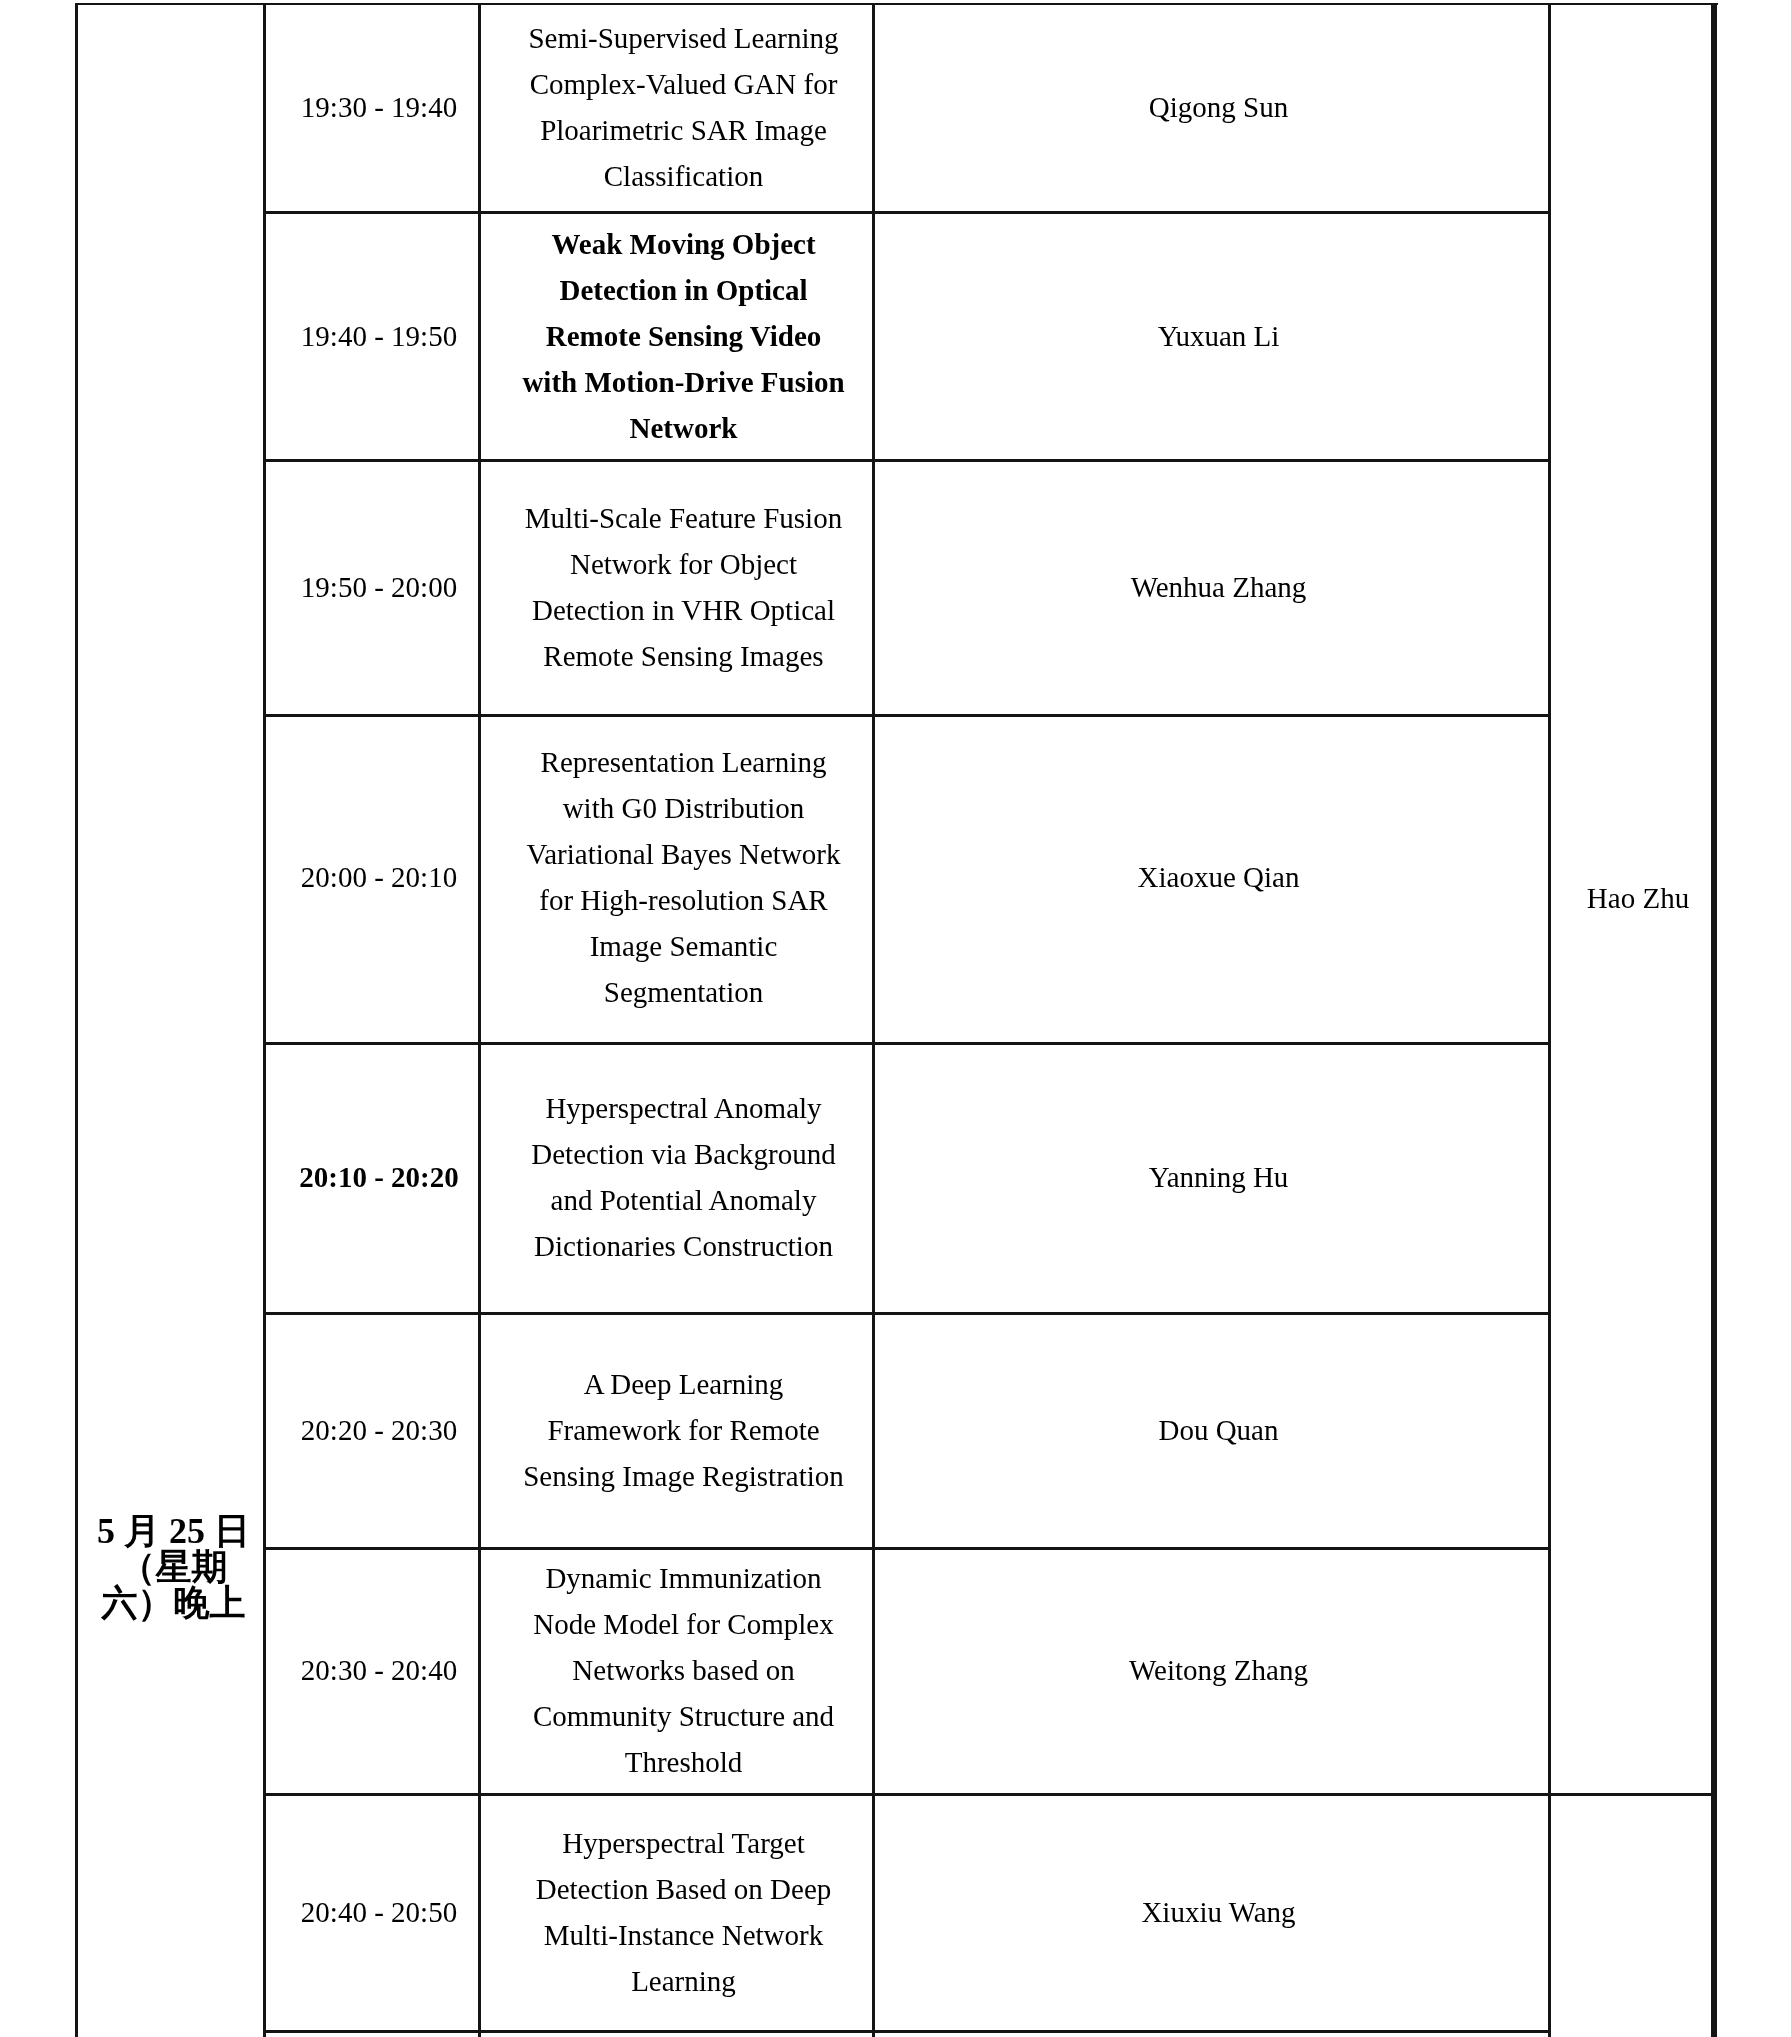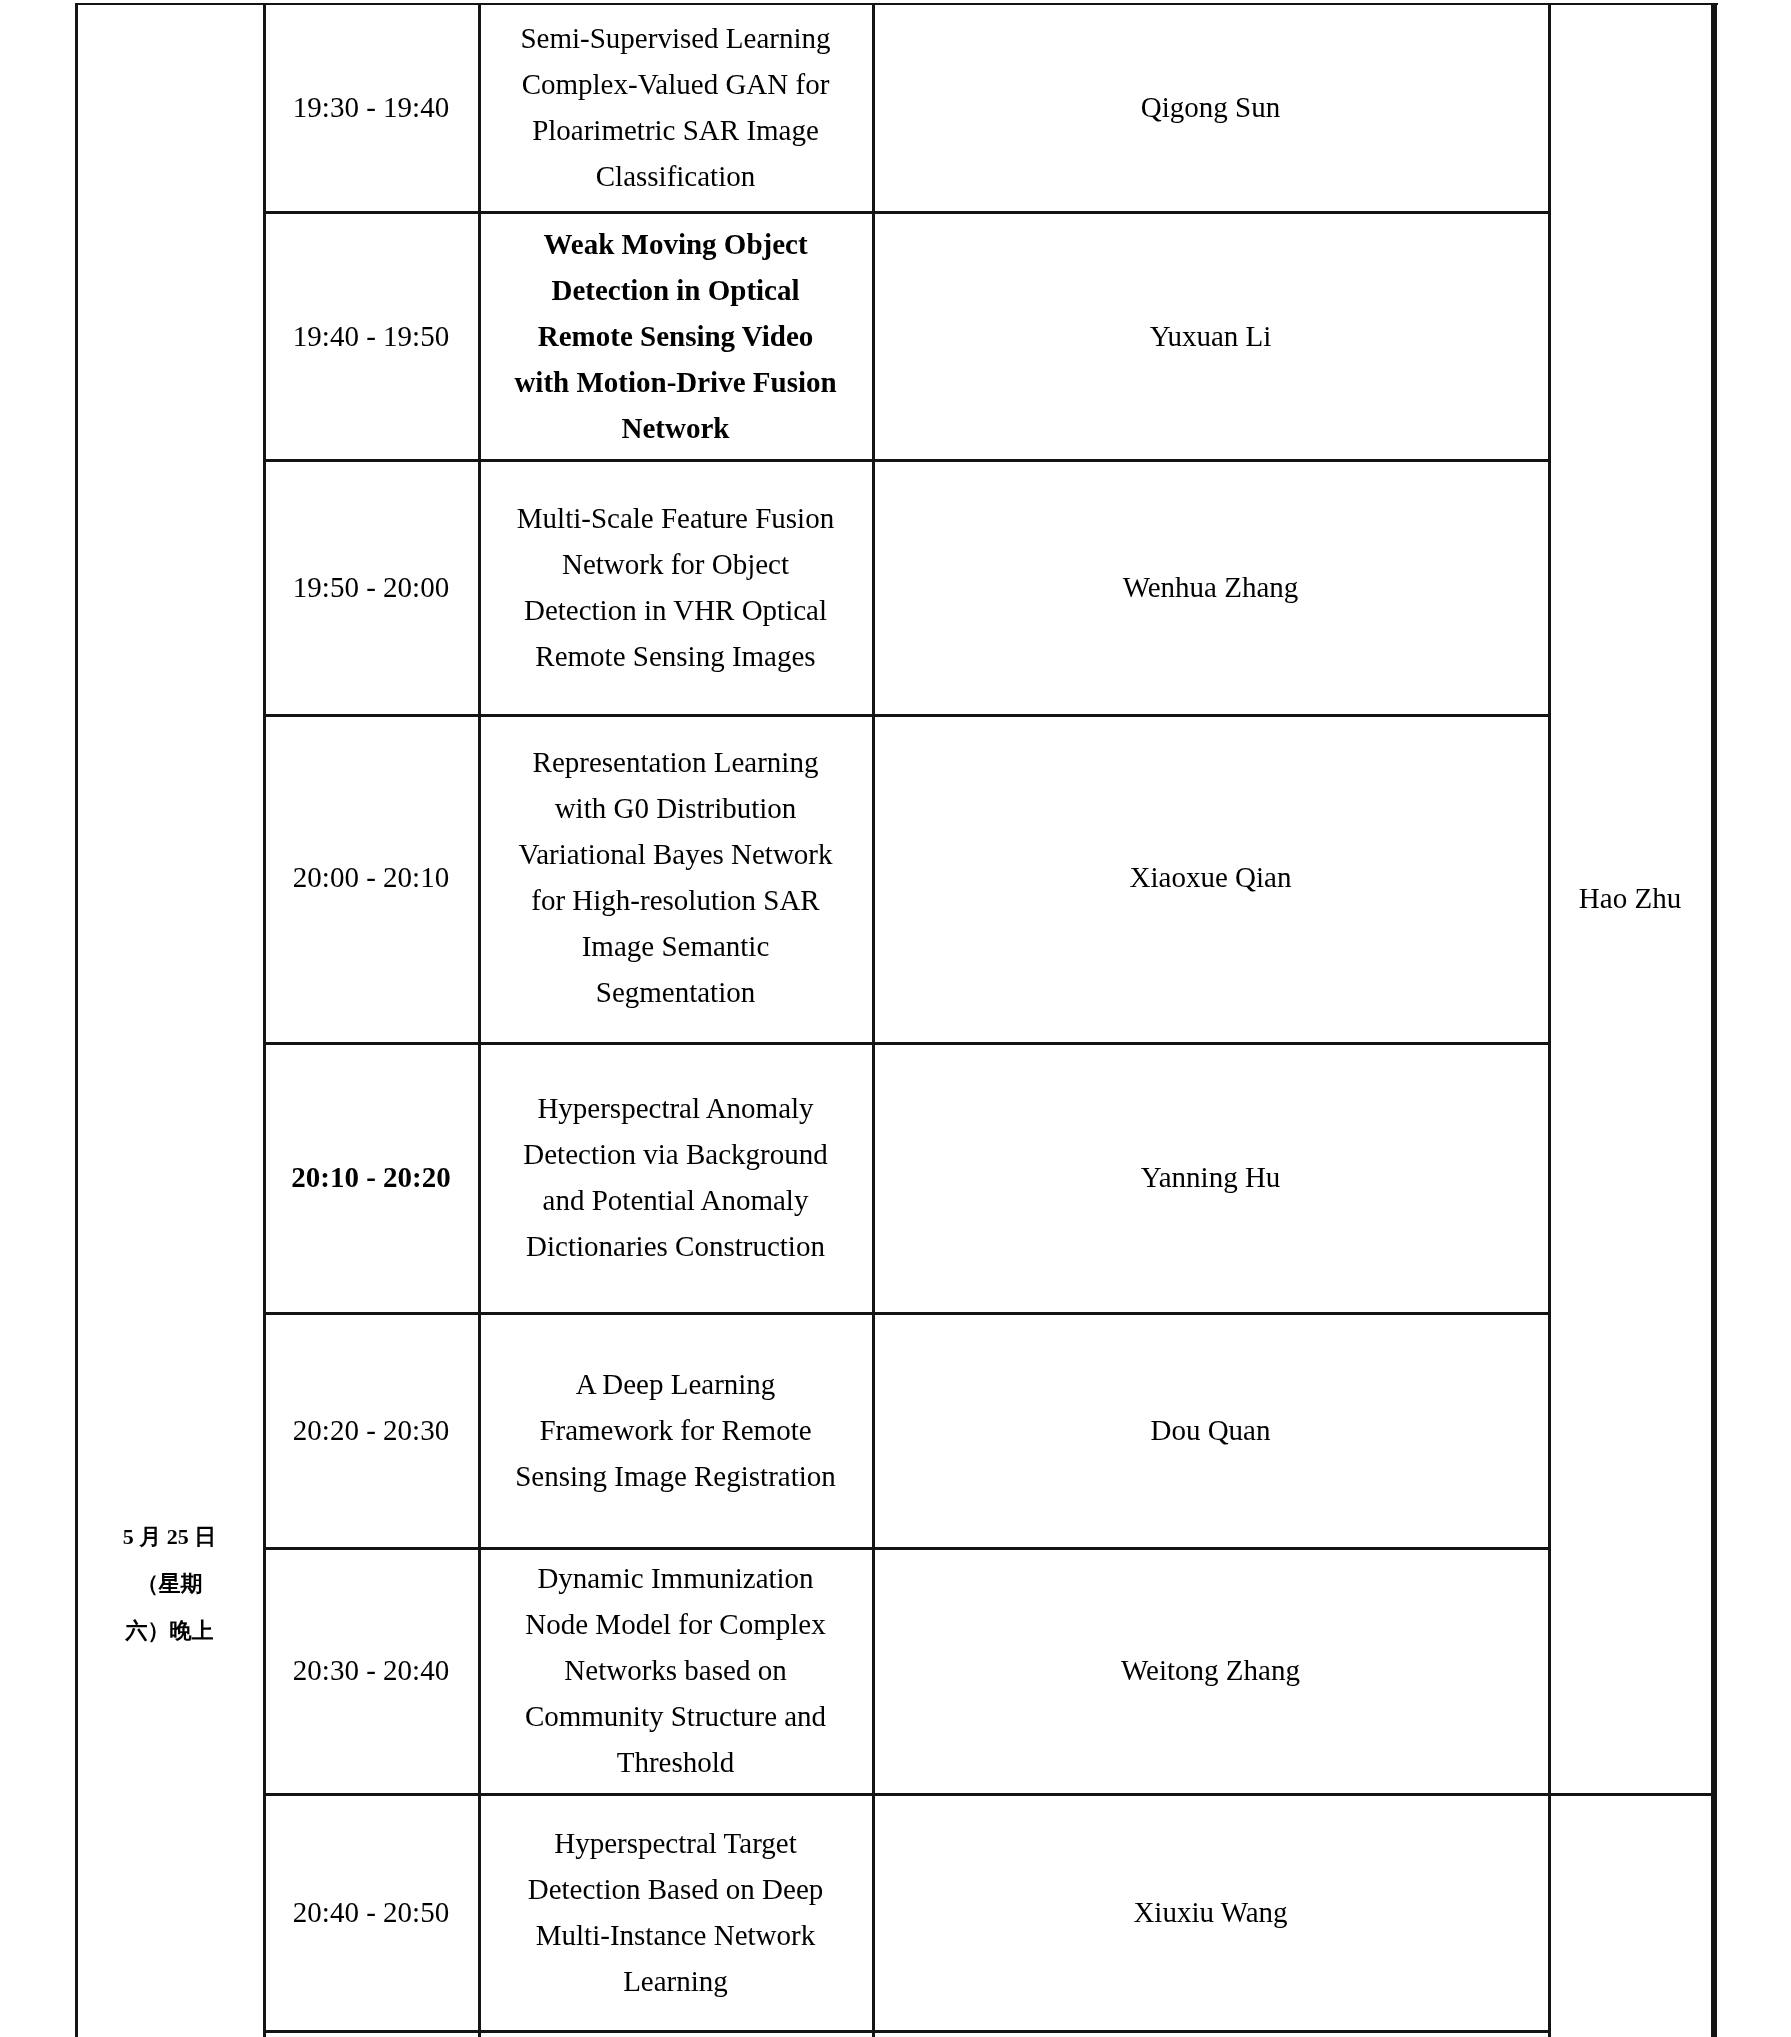--- a/index.html
+++ b/index.html
@@ -14,29 +14,30 @@
   .vline,.hline{position:absolute;background:#141414;}
   .vline{width:2.7px;}
   .hline{height:2.7px;}
   .vline.thick{width:6.3px;}
   .cell{
     position:absolute;
     display:flex;align-items:center;justify-content:center;
     text-align:center;
     font-size:29px;line-height:46px;
     white-space:pre-line;
+    padding-left:8px;
   }
   .time-cell{left:266px;width:210px;}
   .title-cell{left:481px;width:389px;}
   .presenter-cell{left:875px;width:671px;}
   .chair-cell{left:1551px;top:5.4px;width:158px;height:1785px;}
   .date-cell{left:78px;top:0px;width:183px;height:2037px;}
   .date-text{
     position:absolute;left:0;top:1513px;width:100%;
-    font-weight:bold;font-size:22px;line-height:47px;
+    font-weight:bold;font-size:36px;line-height:36px;
     text-align:center;white-space:pre-line;
   }
 </style>
 </head>
 <body>
 
 <div class="page">
 
   <div>
 

